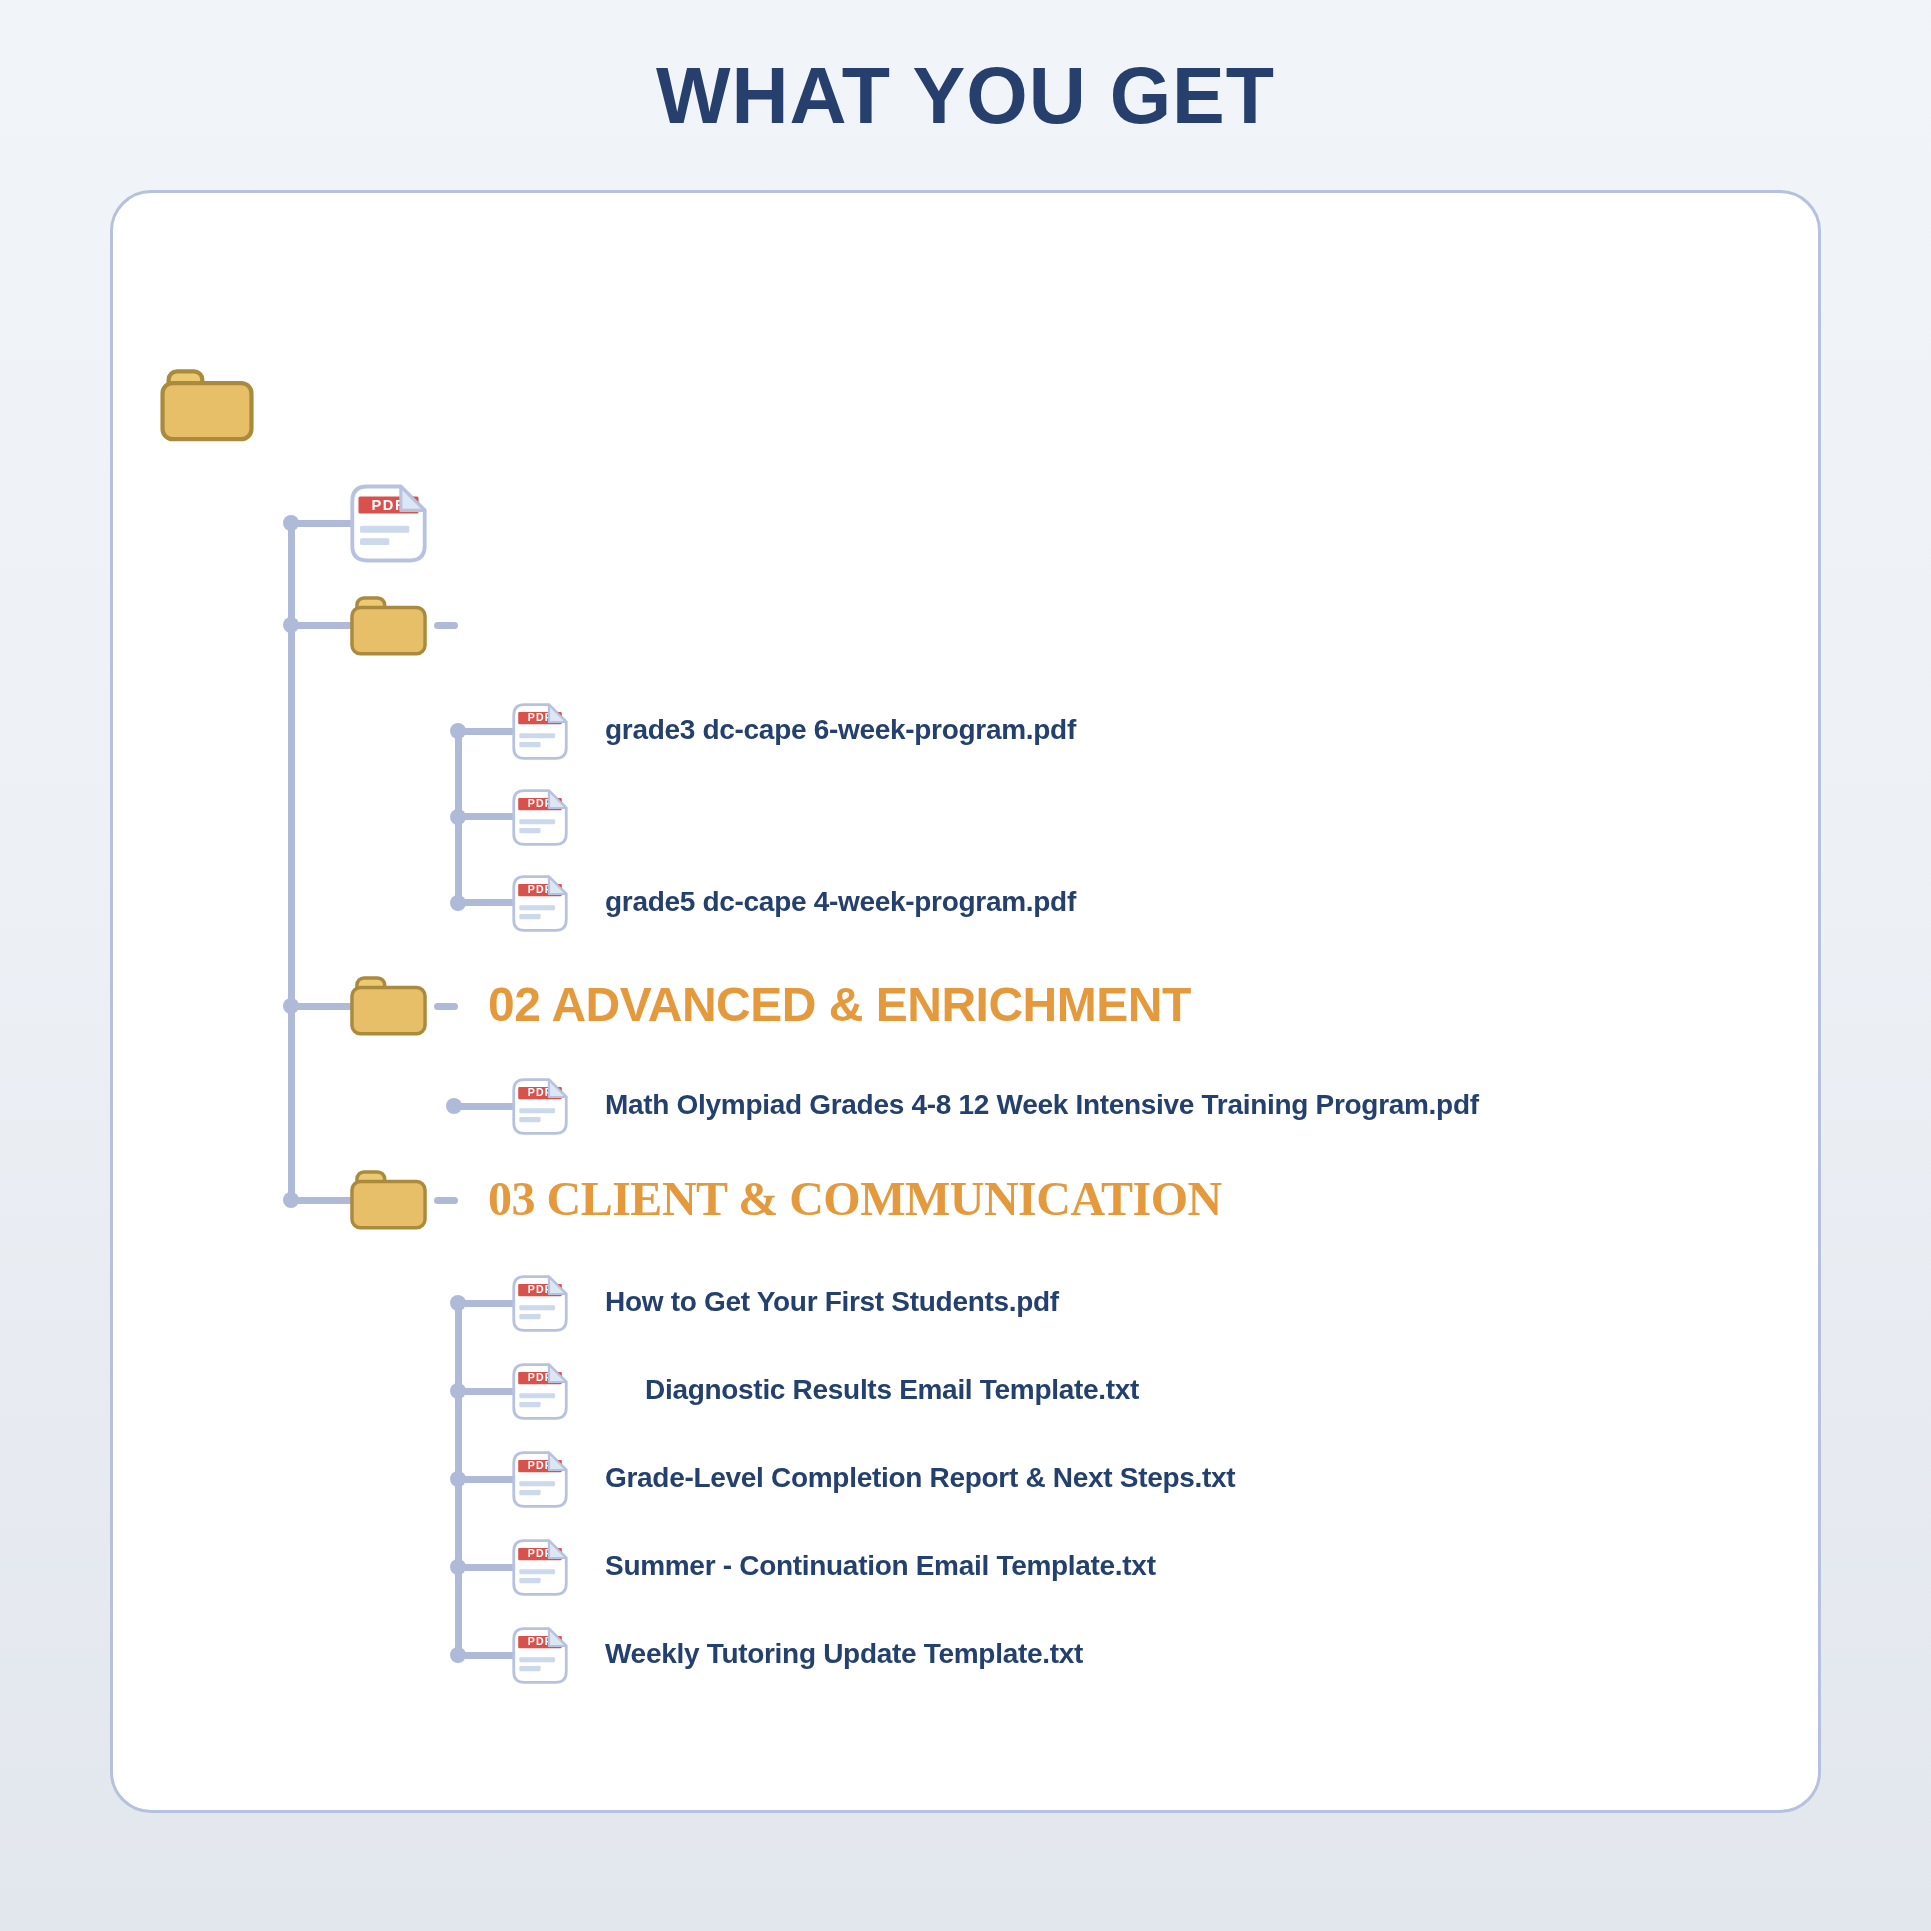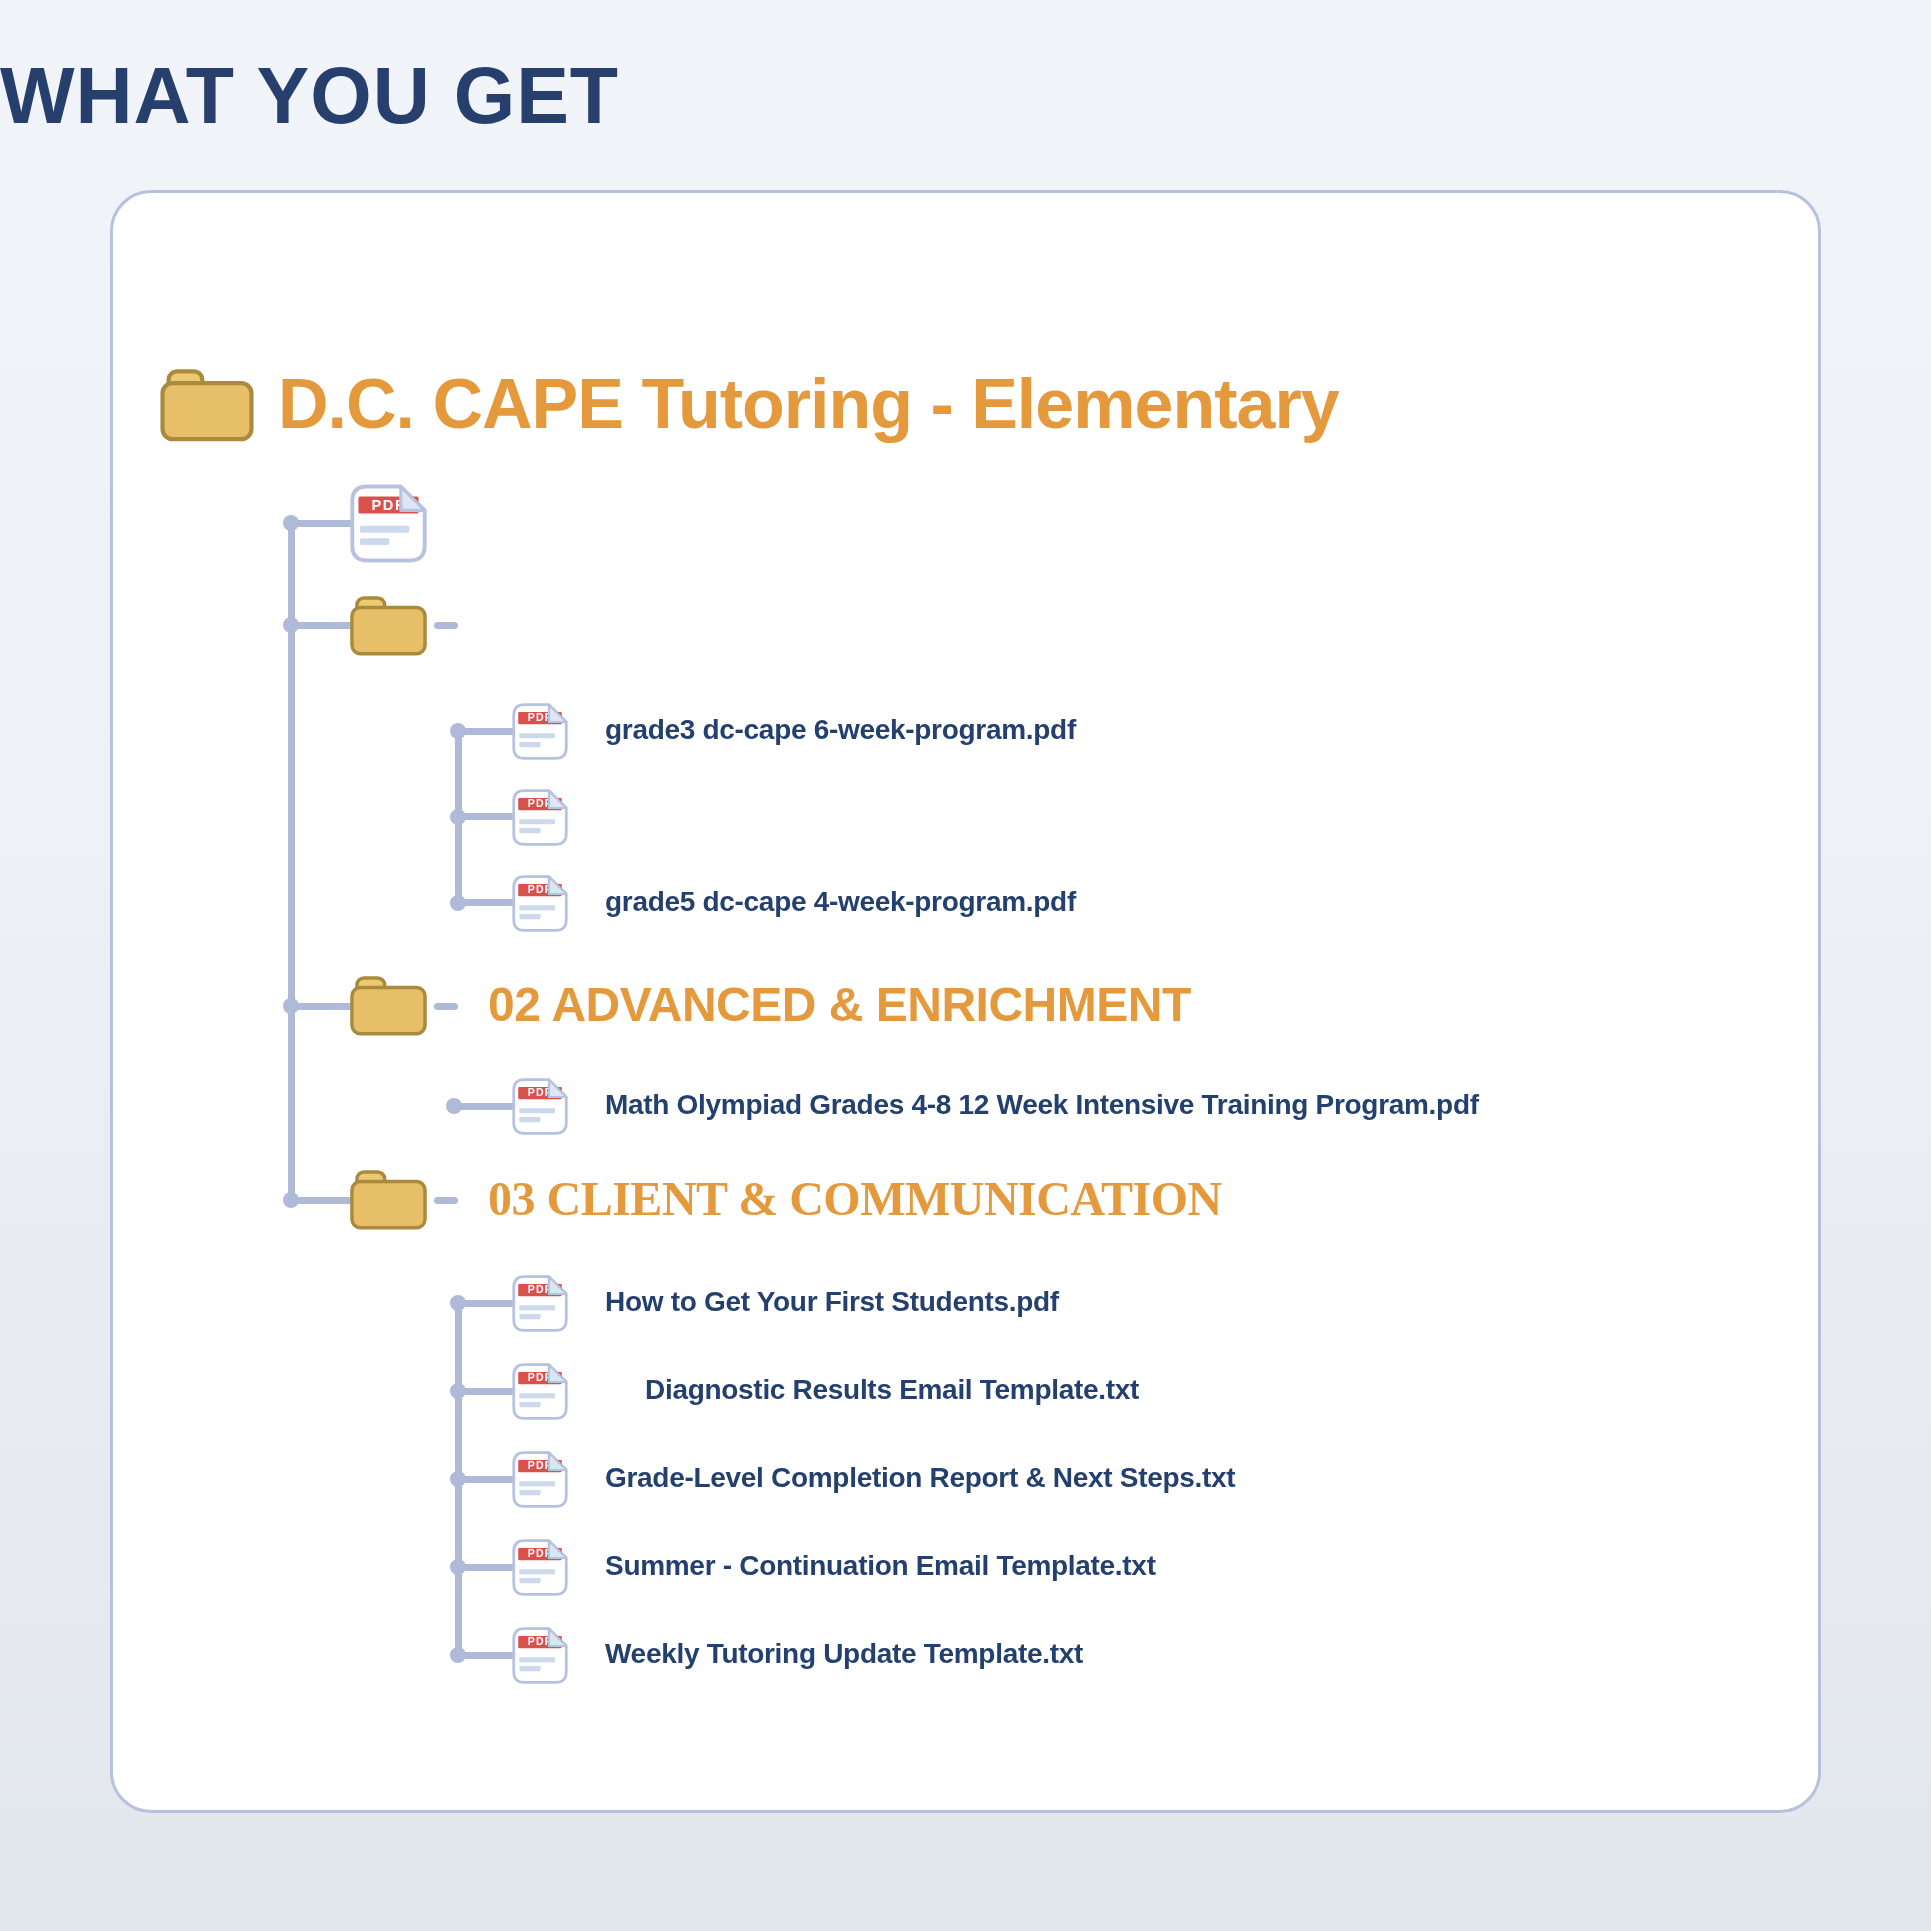--- a/index.html
+++ b/index.html
@@ -4,21 +4,21 @@
 <style>
   html,body{margin:0;padding:0;}
   body{
     width:1931px;height:1931px;
     font-family:"Liberation Sans","DejaVu Sans",sans-serif;
     background:linear-gradient(180deg,#f1f4f9 0%,#edf1f6 45%,#e2e6ed 100%);
   }
   #stage{position:relative;width:1931px;height:1931px;overflow:hidden;}
   .page-title{
     position:absolute;top:50px;left:0;width:1931px;
-    text-align:left;font-size:79px;font-weight:700;letter-spacing:1px;
+    text-align:center;font-size:79px;font-weight:700;letter-spacing:1px;
     color:#263f6d;
   }
   .card{
     position:absolute;left:110px;top:190px;width:1711px;height:1623px;
     box-sizing:border-box;background:#ffffff;border:3.9px solid #b5c1dd;border-radius:41px;
   }
   .tree{position:absolute;left:0;top:0;width:1931px;height:1931px;}
   .cline{position:absolute;background:#aebad8;border-radius:4.8px;}
   .dot{position:absolute;width:16.4px;height:16.4px;border-radius:50%;background:#aebad8;}
   .icon{position:absolute;}
@@ -35,21 +35,20 @@
 <div id="stage">
   <div class="page-title">WHAT YOU GET</div>
   <div class="card"></div>
   <div class="tree" id="tree">
       <div class="icon" style="left: 160px; top: 369px; width: 94px; height: 73px;">
         <svg viewBox="0 0 100 78" xmlns="http://www.w3.org/2000/svg">
           <rect x="9" y="2.5" width="36" height="36" rx="9" fill="#ecca74" stroke="#aa8a3c" stroke-width="4.5"></rect>
           <rect x="2.5" y="15" width="95" height="60" rx="11" fill="#e6bf68" stroke="#aa8a3c" stroke-width="4.5"></rect>
         </svg>
       </div>
-      <div class="label root" style="left: 278px; top: 406px;">D.C. CAPE Tutoring - Elementary</div>
       <div class="cline" style="left: 288px; top: 520px; width: 6.8px; height: 684px;"></div>
       <div class="cline" style="left: 288px; top: 520px; width: 68px; height: 6.8px;"></div>
       <div class="dot" style="left: 283px; top: 515px;"></div>
       <div class="icon" style="left: 350px; top: 484px; width: 77px; height: 79px;">
         <svg viewBox="0 0 100 102" xmlns="http://www.w3.org/2000/svg">
           <path d="M22 3 H66 L97 34 V80 Q97 99 78 99 H22 Q3 99 3 80 V22 Q3 3 22 3 Z" fill="#ffffff" stroke="#b7c3de" stroke-width="5" stroke-linejoin="round"></path>
           <rect x="11" y="16" width="78" height="22" rx="2" fill="#d8514d"></rect>
           <text x="50" y="33" text-anchor="middle" font-size="19" font-weight="bold" fill="#ffffff" letter-spacing="2" font-family="Liberation Sans,DejaVu Sans,sans-serif">PDF</text>
           <rect x="13" y="54" width="64" height="9" rx="2" fill="#ccd9ec"></rect>
           <rect x="13" y="70" width="38" height="9" rx="2" fill="#ccd9ec"></rect>

